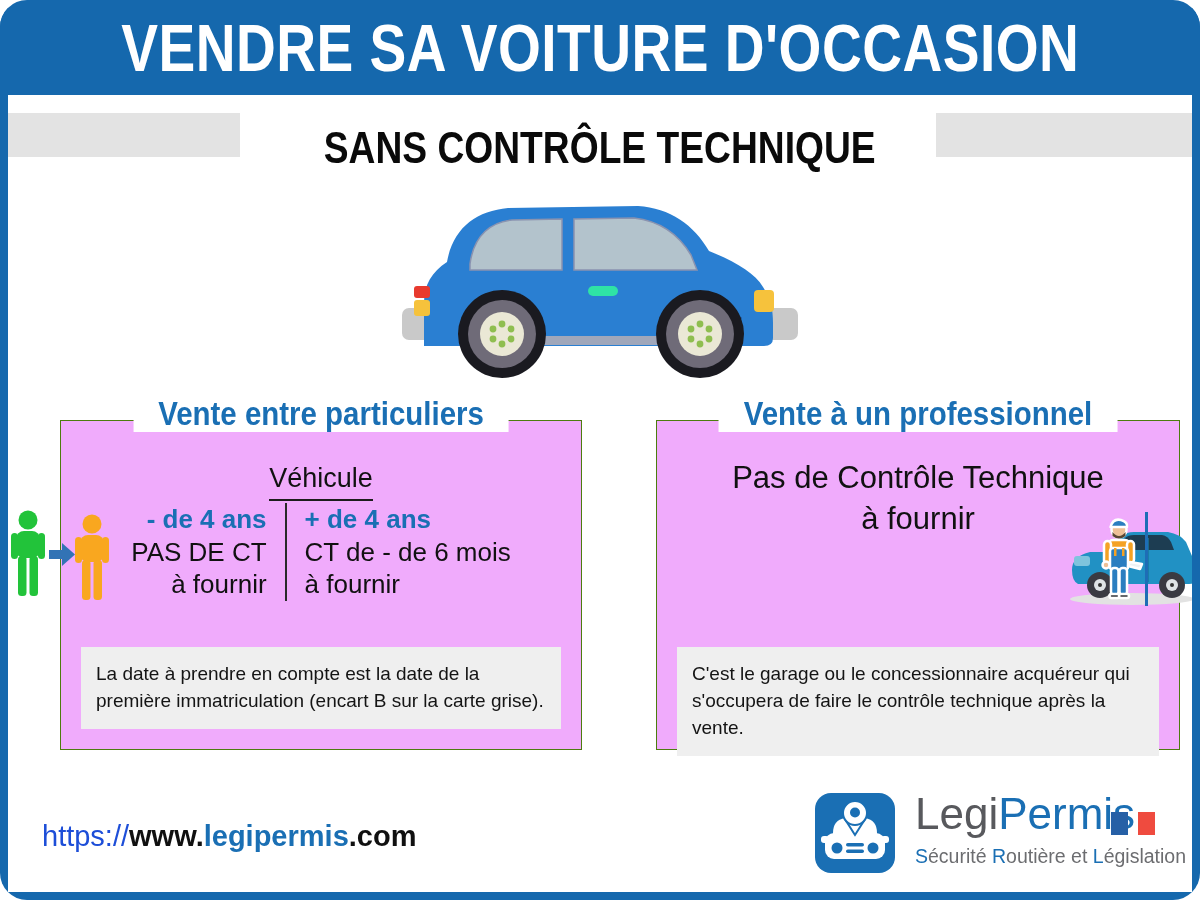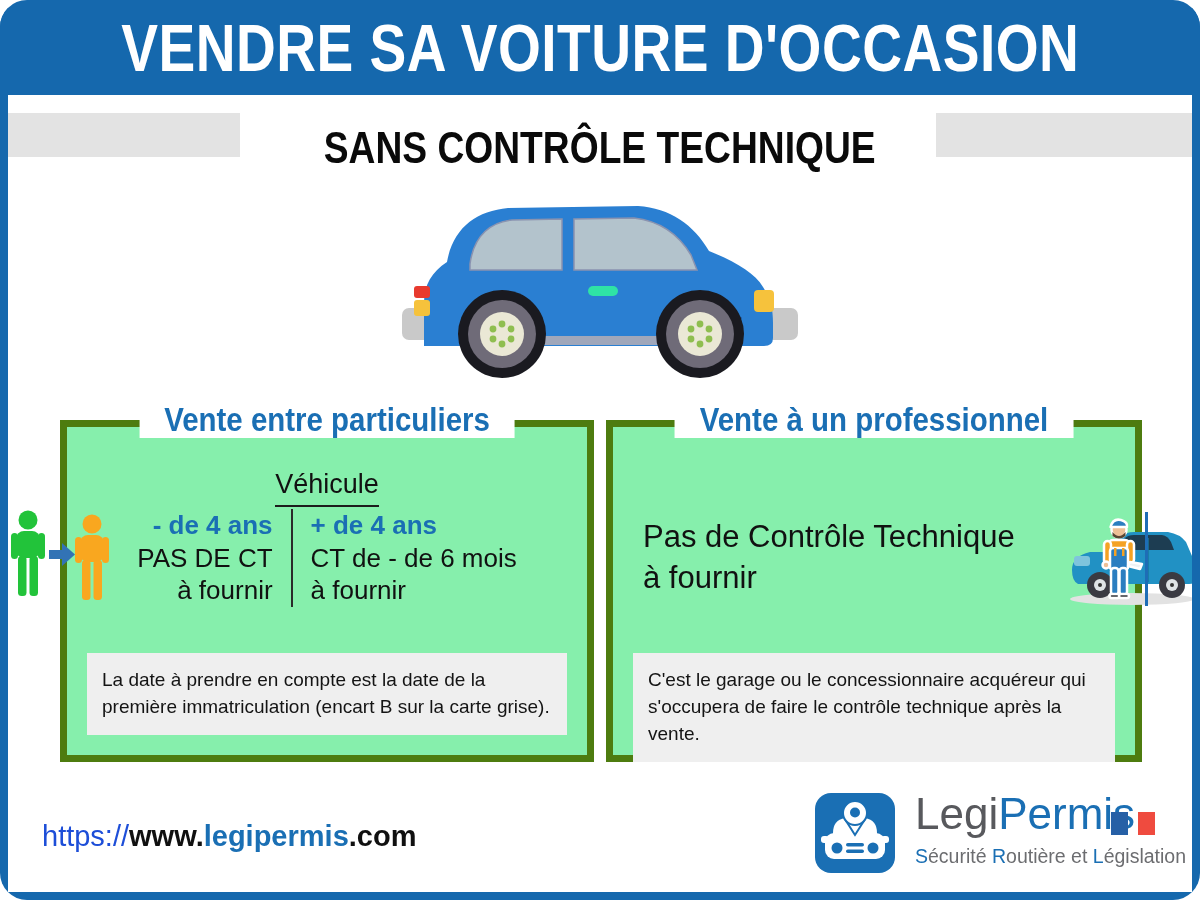--- a/index.html
+++ b/index.html
@@ -24,38 +24,38 @@
   .substrip .bar.l{left:8px;width:232px;}
   .substrip .bar.r{left:936px;width:256px;}
   .substrip h2{position:absolute;left:0;right:0;top:0;margin:12px;height:44px;line-height:44px;
                text-align:center;font-size:40px;font-weight:bold;color:#0a0a0a;white-space:nowrap;}
   .substrip h2 span{display:inline-block;transform:scale(.93,1.12);transform-origin:center;}
 
   
   .hero-car{position:absolute;left:402px;top:186px;width:396px;height:192px;}
 
   
-  .panel{position:absolute;top:420px;height:328px;border:7px solid #4d7c0f;background:#86efac;}
+  .panel{position:absolute;top:420px;height:328px;border:1px solid #4d7c0f;background:#f0abfc;}
   .panel.private{left:60px;width:520px;}
-  .panel.pro{left:606px;width:522px;}
+  .panel.pro{left:656px;width:522px;}
   .panel-title{position:absolute;top:-25px;left:50%;transform:translateX(-50%);
                background:#fff;padding:0 16px;margin:0;white-space:nowrap;
                color:#1a6fb4;font-size:31px;font-weight:bold;}
   .panel-title span{display:inline-block;transform:scale(.95,1.1);transform-origin:center;}
 
   .veh-heading{margin:42px 0 0 0;text-align:center;font-size:27px;font-weight:normal;}
   .veh-heading span{display:inline-block;border-bottom:2px solid #1c1c1c;padding-bottom:5px;}
 
   .veh-table{display:flex;justify-content:center;margin-top:2px;}
   .vt-col{font-size:26px;line-height:1.25;}
   .vt-col.l{text-align:right;padding-right:18px;border-right:2px solid #2a2a2a;}
   .vt-col.r{text-align:left;padding-left:18px;}
   .age{color:#1a6fb4;font-weight:bold;}
 
-  .pro-message{margin:90px 30px 0 30px;font-size:31px;line-height:1.32;}
+  .pro-message{margin:37px 30px 0 30px;text-align:center;font-size:31px;line-height:1.32;}
 
   .note{position:absolute;left:20px;right:20px;top:226px;background:#efefef;
         padding:14px 15px;font-size:19px;line-height:1.42;color:#141414;}
 
   
   .persons{position:absolute;left:6px;top:510px;width:106px;height:90px;}
   .scene{position:absolute;left:1068px;top:512px;width:128px;height:94px;}
   .border-overlay{position:absolute;left:1145px;top:512px;width:3px;height:94px;background:#1e6db6;}
 
   

